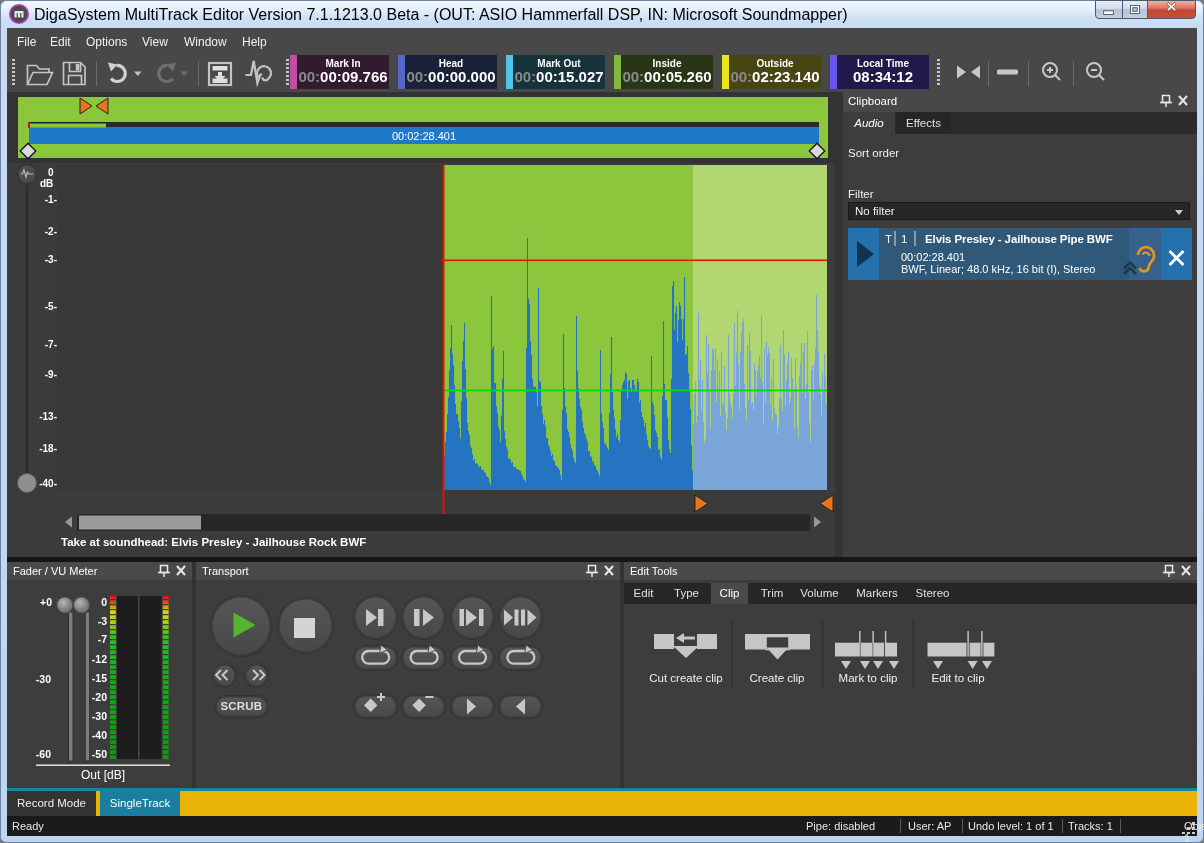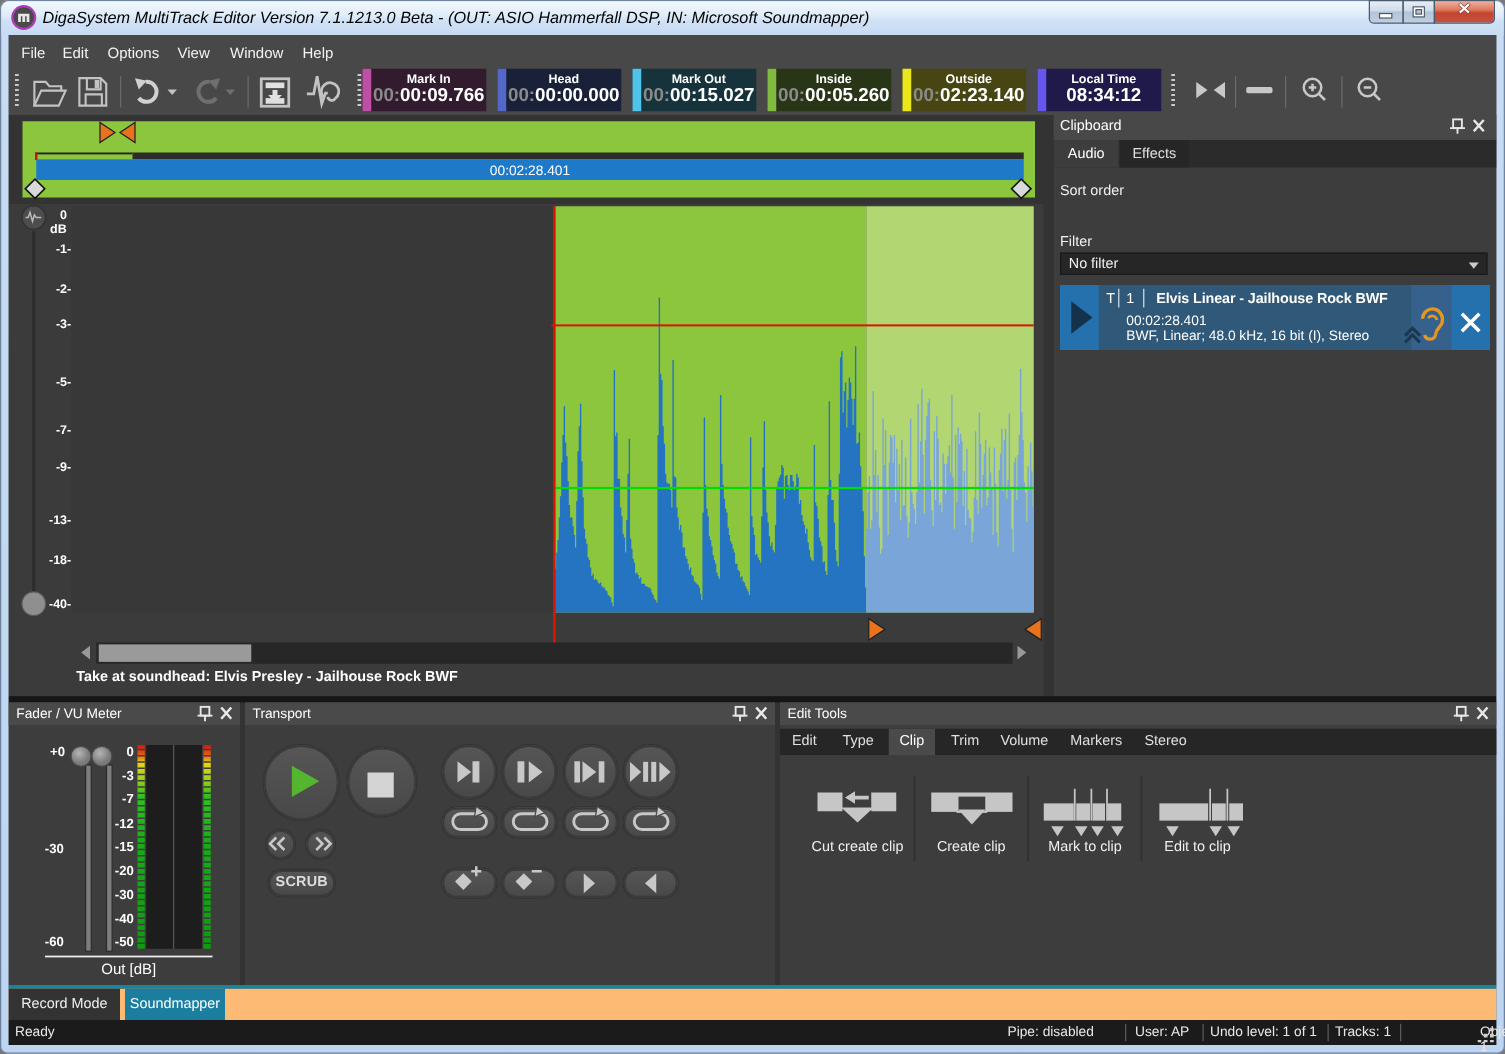--- a/index.html
+++ b/index.html
@@ -1,19 +1,19 @@
 <!DOCTYPE html>
 <html><head><meta charset="utf-8">
 <style>
 html,body{margin:0;padding:0;}
 body{width:1204px;height:843px;overflow:hidden;font-family:"Liberation Sans",sans-serif;background:#777;}
 .abs{position:absolute;}
 #win{position:absolute;left:0;top:0;width:1204px;height:843px;background:linear-gradient(180deg,#c8ddf4 0%,#bdd5f0 100%);border-radius:7px 7px 6px 6px;box-shadow:inset 0 0 0 1px rgba(40,60,90,.55);}
 #titlebar{position:absolute;left:1px;top:1px;width:1202px;height:27px;background:linear-gradient(180deg,#f2f8fd 0%,#e0edfa 40%,#cfe1f6 60%,#c6daf3 100%);border-radius:6px 6px 0 0;}
-#titletext{position:absolute;left:34px;top:6px;font-size:13px;color:#000;white-space:nowrap;font-style:italic;}
+#titletext{position:absolute;left:34px;top:6px;font-size:16px;color:#000;white-space:nowrap;}
 .wbtn{position:absolute;top:0;height:19px;border:1px solid #4b5a6b;box-sizing:border-box;}
 .glyph{position:absolute;left:0;top:0;width:100%;height:100%;}
 #content{position:absolute;left:7px;top:28px;width:1190px;height:808px;background:#333;}
 
 #menubar{position:absolute;left:0;top:0;width:1190px;height:64px;background:#484848;}
 .menuitem{position:absolute;top:7px;color:#f2f2f2;font-size:12px;}
 .tsep{position:absolute;top:33px;width:1px;height:25px;background:#6a6a6a;}
 .handle{position:absolute;top:31px;width:3px;height:28px;background-image:repeating-linear-gradient(180deg,#c9c9c9 0,#c9c9c9 2px,transparent 2px,transparent 4px);}
 .tbox{position:absolute;top:27px;height:34px;width:99px;}
 .tbar{position:absolute;left:0;top:0;width:7px;height:34px;}
@@ -26,21 +26,21 @@
 
 #wavepanel{position:absolute;left:0;top:135px;width:828px;height:394px;background:#3b3b3b;}
 
 #clip{position:absolute;left:836px;top:64px;width:354px;height:465px;background:#3d3d3d;}
 
 #botsep{position:absolute;left:0;top:529px;width:1190px;height:5px;background:#161616;}
 .panel{position:absolute;top:534px;height:226px;background:#3d3d3d;}
 .phead{position:absolute;left:0;top:0;right:0;height:18px;background:#4a4a4a;color:#fff;font-size:11px;}
 .ptitle{position:absolute;left:6px;top:3px;}
 #tealline{position:absolute;left:0;top:760px;width:1190px;height:3px;background:#1586a0;}
-#tabbar{position:absolute;left:0;top:763px;width:1190px;height:25px;background:#fdba74;}
+#tabbar{position:absolute;left:0;top:763px;width:1190px;height:25px;background:#eab308;}
 #statusbar{position:absolute;left:0;top:788px;width:1190px;height:20px;background:#1b1b1b;color:#e8e8e8;font-size:11px;}
 .ssep{position:absolute;top:3px;width:1px;height:14px;background:#5a5a5a;}
 .rl{position:absolute;left:4px;width:46px;text-align:right;color:#fff;font-weight:bold;font-size:10px;}
 .droplab{position:absolute;left:5px;color:#f0f0f0;font-size:11.5px;}
 .dropbox{position:absolute;left:5px;width:342px;height:18px;background:#262626;border:1px solid #1a1a1a;box-sizing:border-box;color:#f0f0f0;font-size:11.5px;line-height:16px;padding-left:6px;}
 .droparr{position:absolute;right:6px;top:7px;width:0;height:0;border:4px solid transparent;border-top:5px solid #ccc;}
 .ctab{position:absolute;top:0;height:22px;text-align:center;font-size:11.5px;color:#e0e0e0;line-height:22px;}
 .etab{position:absolute;top:0;height:21px;text-align:center;font-size:11.5px;color:#e0e0e0;line-height:21px;}
 .vul{position:absolute;width:30px;text-align:right;color:#fff;font-weight:bold;font-size:10.5px;}
 .rbtn{position:absolute;border-radius:50%;background:linear-gradient(180deg,#565656,#484848);box-shadow:inset 0 0 0 1.5px #3a3a3a, 0 0 0 1px #333;}
@@ -226,21 +226,21 @@
         <span style="position:absolute;left:5px;top:3px;font-size:11.5px;color:#fff;">Clipboard</span>
         <svg class="pinx" style="left:316px" viewBox="0 0 30 14">
           <g stroke="#e8e8e8" fill="none" stroke-width="1.5">
               <rect x="3.5" y="1.5" width="7" height="7"></rect>
               <path d="M1 8.5 h12 M7 9 v4"></path>
             </g>
           <path d="M20 2 l8 9 M28 2 l-8 9" stroke="#e8e8e8" stroke-width="2" fill="none"></path>
         </svg>
       </div>
       <div style="position:absolute;left:0;top:20px;width:354px;height:22px;background:#2b2b2b;">
-        <div class="ctab" style="left:0;width:52px;background:#3d3d3d;color:#fff;">Audio</div>
+        <div class="ctab" style="left:0;width:52px;background:#3d3d3d;color:#fff;font-style:italic;">Audio</div>
         <div class="ctab" style="left:53px;width:55px;background:#262626;">Effects</div>
       </div>
       <div class="droplab" style="top:55px">Sort order</div>
       <div class="droplab" style="top:96px">Filter</div>
       <div class="dropbox" style="top:110px">No filter<div class="droparr"></div></div>
 
       <div style="position:absolute;left:5px;top:136px;width:344px;height:52px;background:#305878;">
         <div style="position:absolute;left:0;top:0;width:31px;height:52px;background:#2471ae;"></div>
         <svg class="abs" style="left:0;top:0" width="344" height="52" viewBox="0 0 344 52">
           <path d="M9 13 v26 l17 -13 z" fill="#14324c"></path>
@@ -248,21 +248,21 @@
           <rect x="66.5" y="3" width="1" height="15" fill="#cfdce8"></rect>
           <rect x="281" y="0" width="32" height="52" fill="#35618c"></rect>
           <rect x="313" y="0" width="31" height="52" fill="#2471ae"></rect>
           <path d="M276 46 l6 -6 6 6 M276 40.5 l6 -6 6 6" stroke="#1c3850" stroke-width="2.5" fill="none"></path>
           <path d="M290 27 a8 8.5 0 1 1 15.5 3.5 c-1.5 3.5 -4.5 4.5 -5 9 a4.5 4.5 0 0 1 -8.8 .5" stroke="#e8951d" stroke-width="2.7" fill="none"></path>
           <path d="M294.5 26.5 a3.8 3.8 0 0 1 7 1.5" stroke="#e8951d" stroke-width="2.2" fill="none"></path>
           <path d="M321.5 23 l14 14 M335.5 23 l-14 14" stroke="#fff" stroke-width="2.8"></path>
         </svg>
         <div class="abs" style="left:37px;top:5px;font-size:11.5px;color:#fff;">T</div>
         <div class="abs" style="left:53px;top:5px;font-size:11.5px;color:#fff;">1</div>
-        <div class="abs" style="left:77px;top:5px;font-size:11.5px;font-weight:bold;color:#fff;letter-spacing:-0.1px;">Elvis Linear - Jailhouse Rock BWF</div>
+        <div class="abs" style="left:77px;top:5px;font-size:11.5px;font-weight:bold;color:#fff;letter-spacing:-0.1px;">Elvis Presley - Jailhouse Pipe BWF</div>
         <div class="abs" style="left:53px;top:23px;font-size:11px;color:#fff;">00:02:28.401</div>
         <div class="abs" style="left:53px;top:35px;font-size:11px;color:#fff;">BWF, Linear; 48.0 kHz, 16 bit (I), Stereo</div>
       </div>
     </div>
 
     <div id="botsep"></div>
     <div class="panel" id="faderpanel" style="left:0;width:185px;">
       <div class="phead">
           <span class="ptitle">Fader / VU Meter</span>
         <svg class="pinx" style="left:150px" viewBox="0 0 30 14">
@@ -450,21 +450,21 @@
       </svg>
       <div class="abs" style="left:12px;top:110px;width:100px;text-align:center;color:#f0f0f0;font-size:11.5px;">Cut create clip</div>
       <div class="abs" style="left:103px;top:110px;width:100px;text-align:center;color:#f0f0f0;font-size:11.5px;">Create clip</div>
       <div class="abs" style="left:194px;top:110px;width:100px;text-align:center;color:#f0f0f0;font-size:11.5px;">Mark to clip</div>
       <div class="abs" style="left:284px;top:110px;width:100px;text-align:center;color:#f0f0f0;font-size:11.5px;">Edit to clip</div>
     </div>
 
     <div id="tealline"></div>
     <div id="tabbar">
       <div style="position:absolute;left:0;top:0;width:89px;height:25px;background:#333;color:#f0f0f0;font-size:11.5px;text-align:center;line-height:24px;">Record Mode</div>
-      <div style="position:absolute;left:93px;top:0;width:80px;height:25px;background:#1b7e9e;color:#fff;font-size:11.5px;text-align:center;line-height:24px;">Soundmapper</div>
+      <div style="position:absolute;left:93px;top:0;width:80px;height:25px;background:#1b7e9e;color:#fff;font-size:11.5px;text-align:center;line-height:24px;">SingleTrack</div>
     </div>
     <div id="statusbar">
       <span style="position:absolute;left:5px;top:4px;">Ready</span>
       <span style="position:absolute;left:799px;top:4px;">Pipe: disabled</span>
       <div class="ssep" style="left:893px"></div>
       <span style="position:absolute;left:901px;top:4px;">User: AP</span>
       <div class="ssep" style="left:955px"></div>
       <span style="position:absolute;left:961px;top:4px;">Undo level: 1 of 1</span>
       <div class="ssep" style="left:1055px"></div>
       <span style="position:absolute;left:1061px;top:4px;">Tracks: 1</span>

